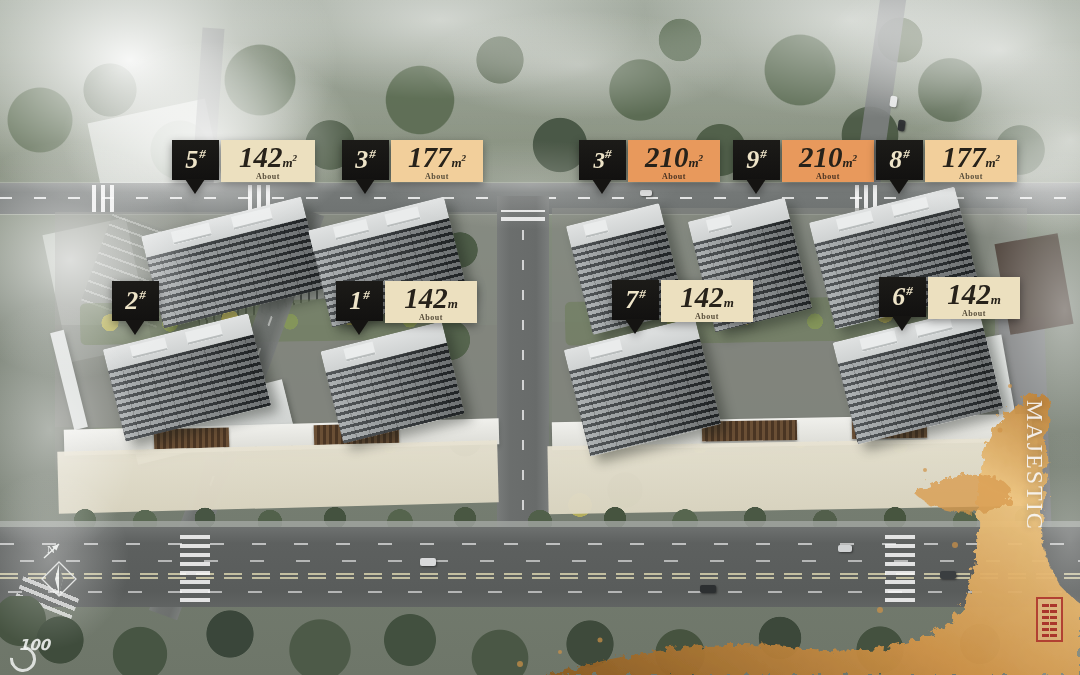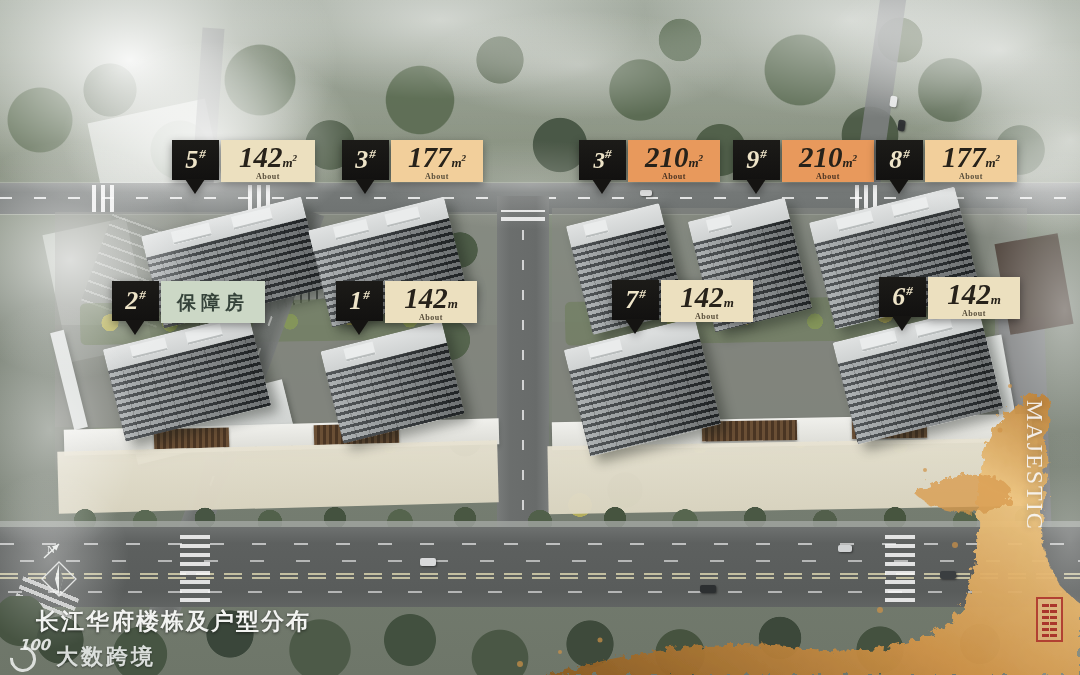--- a/index.html
+++ b/index.html
@@ -499,24 +499,20 @@
         <div class="vline"><span class="vbig">177</span><span class="vunit">m</span><sup class="vsup">2</sup></div>
         <span class="vnote">About</span>
       </div>
   </div>
   <div class="label lbl-2">
     <div class="lb-num">
         <span class="num">2</span>
         <span class="hash">#</span>
         <i class="tail"></i>
       </div>
-    <div class="lb-val green">
-        <div class="vline"><span class="vbig">保障房</span><span class="vunit"></span><sup class="vsup"></sup></div>
-        <span class="vnote"></span>
-      </div>
   </div>
   <div class="label lbl-1">
     <div class="lb-num">
         <span class="num">1</span>
         <span class="hash">#</span>
         <i class="tail"></i>
       </div>
     <div class="lb-val cream">
         <div class="vline"><span class="vbig">142</span><span class="vunit">m</span><sup class="vsup"></sup></div>
         <span class="vnote">About</span>
@@ -538,19 +534,17 @@
         <span class="num">6</span>
         <span class="hash">#</span>
         <i class="tail"></i>
       </div>
     <div class="lb-val cream">
         <div class="vline"><span class="vbig">142</span><span class="vunit">m</span><sup class="vsup"></sup></div>
         <span class="vnote">About</span>
       </div>
   </div>
 
-  <div class="abs caption">长江华府楼栋及户型分布</div>
   <div class="abs watermark">
     <span class="wm-ring"></span>
     <span class="wm-100">100</span>
-    <span class="wm-text">大数跨境</span>
   </div>
 </div>
 
 </body></html>

